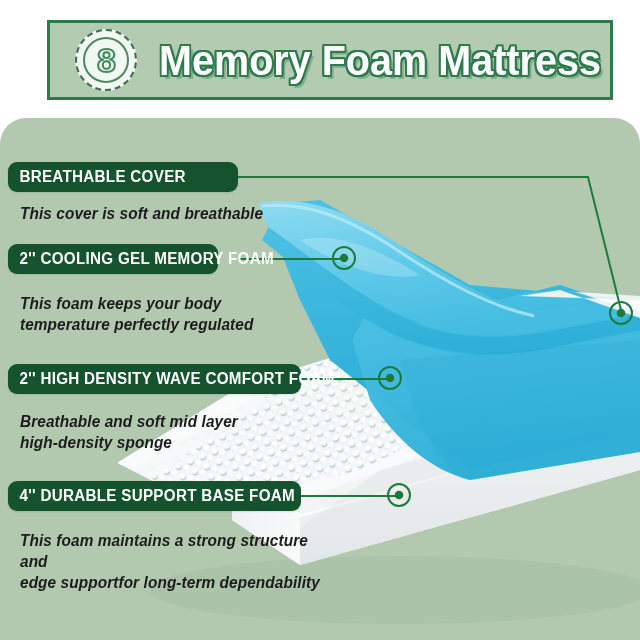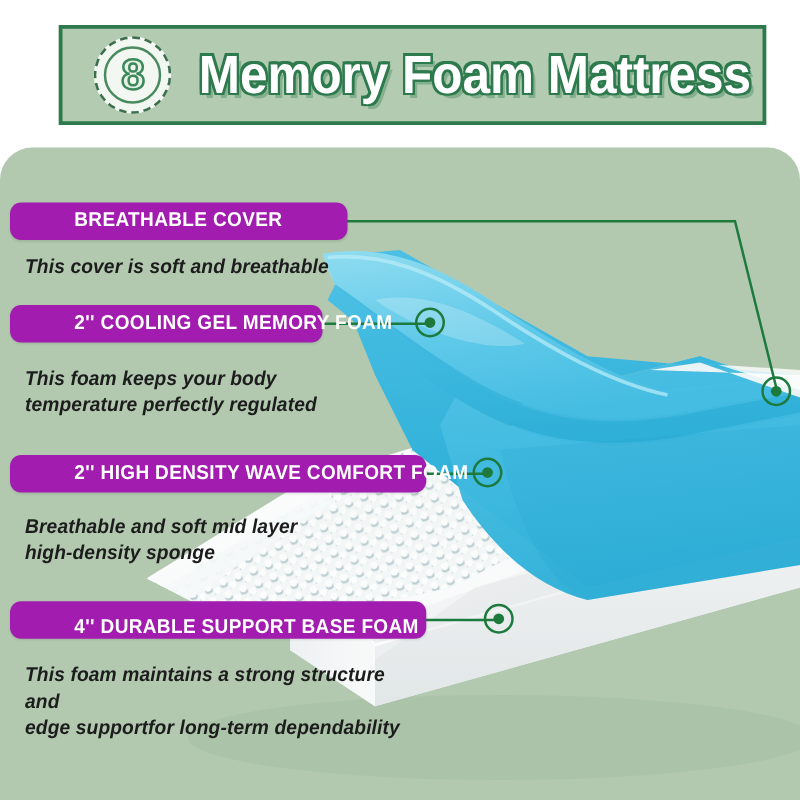--- a/index.html
+++ b/index.html
@@ -109,26 +109,25 @@
   }
 
   
   .callout {
     position: absolute;
     z-index: 5;
   }
   .pill {
     position: absolute;
     height: 30px;
-    background: #a21caf;
+    background: #14532d;
     border-radius: 9px;
     display: flex;
     align-items: center;
     box-shadow: 0 1px 2px rgba(0,0,0,0.10);
-    padding-left: 40px;
   }
   .pill-text {
     font-family: "Liberation Sans Narrow", "Liberation Sans", sans-serif;
     font-size: 16px;
     font-weight: bold;
     color: #ffffff;
     letter-spacing: 0.3px;
     white-space: nowrap;
     padding-left: 12px;
     padding-right: 12px;
@@ -352,20 +351,20 @@
 
   <div class="callout">
     <div class="pill" style="left:8px; top:364px; width:293px;">
       <span class="pill-text">2''  HIGH DENSITY  WAVE COMFORT FOAM</span>
     </div>
     <div class="desc" style="left:20px; top:411px; width:290px;">Breathable and soft mid layer
 high-density sponge</div>
   </div>
 
   <div class="callout">
-    <div class="pill" style="left:8px; top:481px; width:293px;align-items:flex-end;">
+    <div class="pill" style="left:8px; top:481px; width:293px;">
       <span class="pill-text">4''  DURABLE SUPPORT BASE FOAM</span>
     </div>
     <div class="desc" style="left:20px; top:530px; width:320px;">This foam maintains a strong structure and
 edge supportfor long-term dependability</div>
   </div>
 
 </div>
 
 </body></html>

